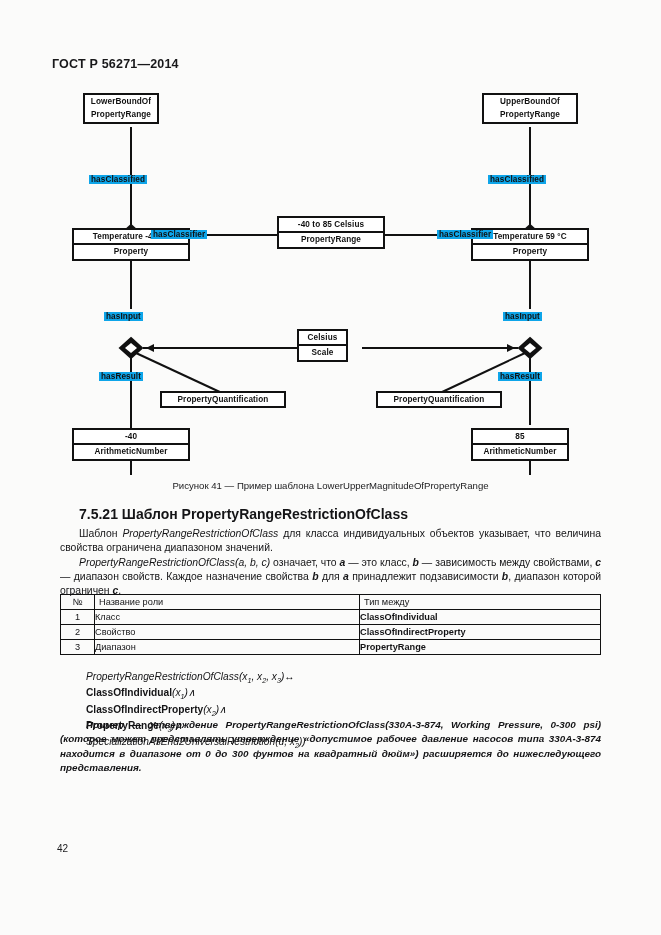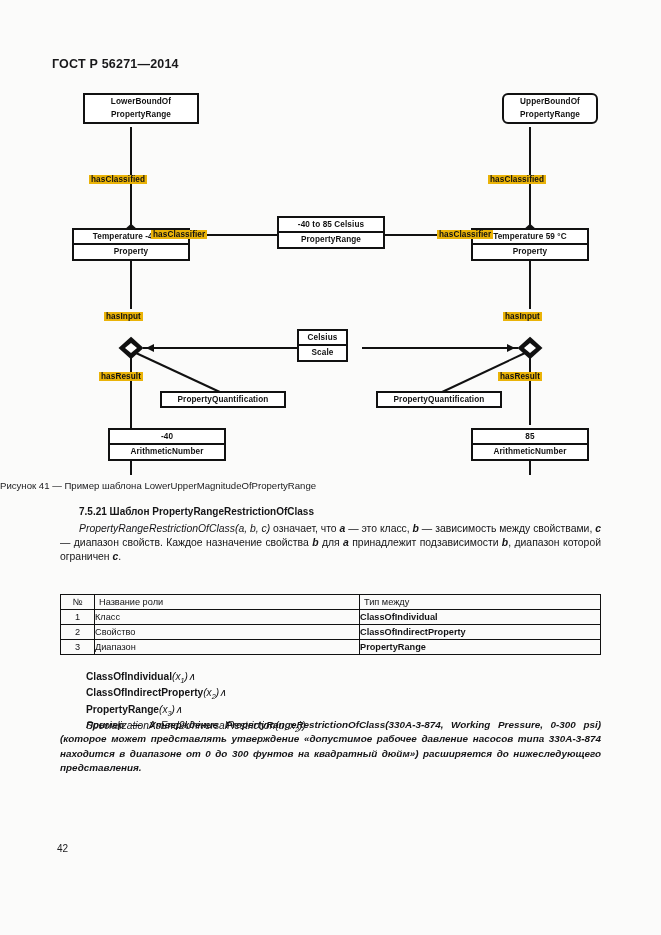--- a/index.html
+++ b/index.html
@@ -56,47 +56,47 @@
     white-space: nowrap;
   }
   .nodebox .sep {
     border-top: 2px solid #111;
   }
   .edgelabel {
     position: absolute;
     font-size: 8.2px;
     font-weight: bold;
     color: #111;
-    background: #eab308;
+    background: #0ea5e9;
     padding: 0 2px;
     white-space: nowrap;
     letter-spacing: 0.1px;
   }
 
   .figcaption {
     position: absolute;
     left: 0;
     top: 480px;
     width: 661px;
-    text-align: left;
+    text-align: center;
     font-size: 9.6px;
     color: #1b1b1d;
   }
 
   
   .content {
     position: absolute;
     left: 60px;
     top: 506px;
     width: 541px;
     color: #141416;
   }
   h3.sec {
     margin: 0 0 5px 0;
-    font-size: 10px;
+    font-size: 14px;
     font-weight: bold;
     text-indent: 19px;
   }
   p.para {
     margin: 0 0 0 0;
     font-size: 10.4px;
     line-height: 1.35;
     text-align: justify;
     text-indent: 19px;
   }
@@ -208,26 +208,26 @@
         <polygon points="530,253 541,263 530,273 519,263"></polygon>
       </g>
       <g fill="#fff">
         <polygon points="131,145 137,150 131,155 125,150"></polygon>
         <polygon points="530,145 536,150 530,155 524,150"></polygon>
         <polygon points="131,258 137,263 131,268 125,263"></polygon>
         <polygon points="530,258 536,263 530,268 524,263"></polygon>
       </g>
     </svg>
 
-    <div class="nodebox" style="left:83px; top:8px; width:116px;">
+    <div class="nodebox" style="left:83px; top:8px; width:76px;">
       <div class="ln">LowerBoundOf</div>
       <div class="ln">PropertyRange</div>
     </div>
 
-    <div class="nodebox" style="left:502px; top:8px; width:96px;border-radius:6px;">
+    <div class="nodebox" style="left:482px; top:8px; width:96px;">
       <div class="ln">UpperBoundOf</div>
       <div class="ln">PropertyRange</div>
     </div>
 
     <div class="nodebox" style="left:277px; top:131px; width:108px;">
       <div class="ln">-40 to 85 Celsius</div>
       <div class="ln sep">PropertyRange</div>
     </div>
 
     <div class="nodebox" style="left:72px; top:143px; width:118px;">
@@ -246,45 +246,46 @@
     </div>
 
     <div class="nodebox" style="left:160px; top:306px; width:126px;">
       <div class="ln">PropertyQuantification</div>
     </div>
 
     <div class="nodebox" style="left:376px; top:306px; width:126px;">
       <div class="ln">PropertyQuantification</div>
     </div>
 
-    <div class="nodebox" style="left:72px; top:343px; width:118px;margin-left:36px;">
+    <div class="nodebox" style="left:72px; top:343px; width:118px;">
       <div class="ln">-40</div>
       <div class="ln sep">ArithmeticNumber</div>
     </div>
 
-    <div class="nodebox" style="left:471px; top:343px; width:118px;">
+    <div class="nodebox" style="left:471px; top:343px; width:98px;">
       <div class="ln">85</div>
       <div class="ln sep">ArithmeticNumber</div>
     </div>
 
     <div class="edgelabel" style="left:151px; top:145px;">hasClassifier</div>
     <div class="edgelabel" style="left:437px; top:145px;">hasClassifier</div>
     <div class="edgelabel" style="left:89px; top:90px;">hasClassified</div>
     <div class="edgelabel" style="left:488px; top:90px;">hasClassified</div>
     <div class="edgelabel" style="left:104px; top:227px;">hasInput</div>
     <div class="edgelabel" style="left:503px; top:227px;">hasInput</div>
     <div class="edgelabel" style="left:99px; top:287px;">hasResult</div>
     <div class="edgelabel" style="left:498px; top:287px;">hasResult</div>
   </div>
 
   <div class="figcaption">Рисунок 41 — Пример шаблона LowerUpperMagnitudeOfPropertyRange</div>
 
   <div class="content">
     <h3 class="sec">7.5.21 Шаблон PropertyRangeRestrictionOfClass</h3>
 
+    <p class="para"><span>Шаблон </span><span class="it">PropertyRangeRestrictionOfClass</span><span> для класса индивидуальных объектов указывает, что величина свойства ограничена диапазоном значений.</span></p>
 
     <p class="para"><span class="it">PropertyRangeRestrictionOfClass</span><span class="it">(a, b, c)</span><span> означает, что </span><span class="bd it">a</span><span> — это класс, </span><span class="bd it">b</span><span> — зависимость между свойствами, </span><span class="bd it">c</span><span> — диапазон свойств. Каждое назначение свойства </span><span class="bd it">b</span><span> для </span><span class="bd it">a</span><span> принадлежит подзависимости </span><span class="bd it">b</span><span>, диапазон которой ограничен </span><span class="bd it">c</span><span>.</span></p>
   </div>
 
   <table class="roles">
     <thead>
       <tr>
         <th class="c-num">№</th>
         <th class="c-name">Название роли</th>
         <th>Тип между</th>
@@ -303,20 +304,21 @@
       </tr>
       <tr>
         <td class="c-num">3</td>
         <td class="c-name">Диапазон</td>
         <td class="c-type">PropertyRange</td>
       </tr>
     </tbody>
   </table>
 
   <div class="formula">
+    <div class="row"><span class="it">PropertyRangeRestrictionOfClass</span><span class="it">(x<sub>1</sub>, x<sub>2</sub>, x<sub>3</sub>)↔</span></div>
     <div class="row"><span class="bd">ClassOfIndividual</span><span class="it">(x<sub>1</sub>)∧</span></div>
     <div class="row"><span class="bd">ClassOfIndirectProperty</span><span class="it">(x<sub>2</sub>)∧</span></div>
     <div class="row"><span class="bd">PropertyRange</span><span class="it">(x<sub>3</sub>)∧</span></div>
     <div class="row it">SpecializationAsEnd2UniversalRestriction(u, x<sub>2</sub>))</div>
   </div>
 
   <div class="example"><span class="lead">Пример  —  Утверждение  PropertyRangeRestrictionOfClass(330A-3-874,  Working  Pressure,  0-300  psi)</span> <span>(которое может представлять утверждение «допустимое рабочее давление насосов типа 330A-3-874 находится в диапазоне от 0 до 300 фунтов на квадратный дюйм») расширяется до нижеследующего представления.</span></div>
 
   <div class="pageno">42</div>
 </div>

